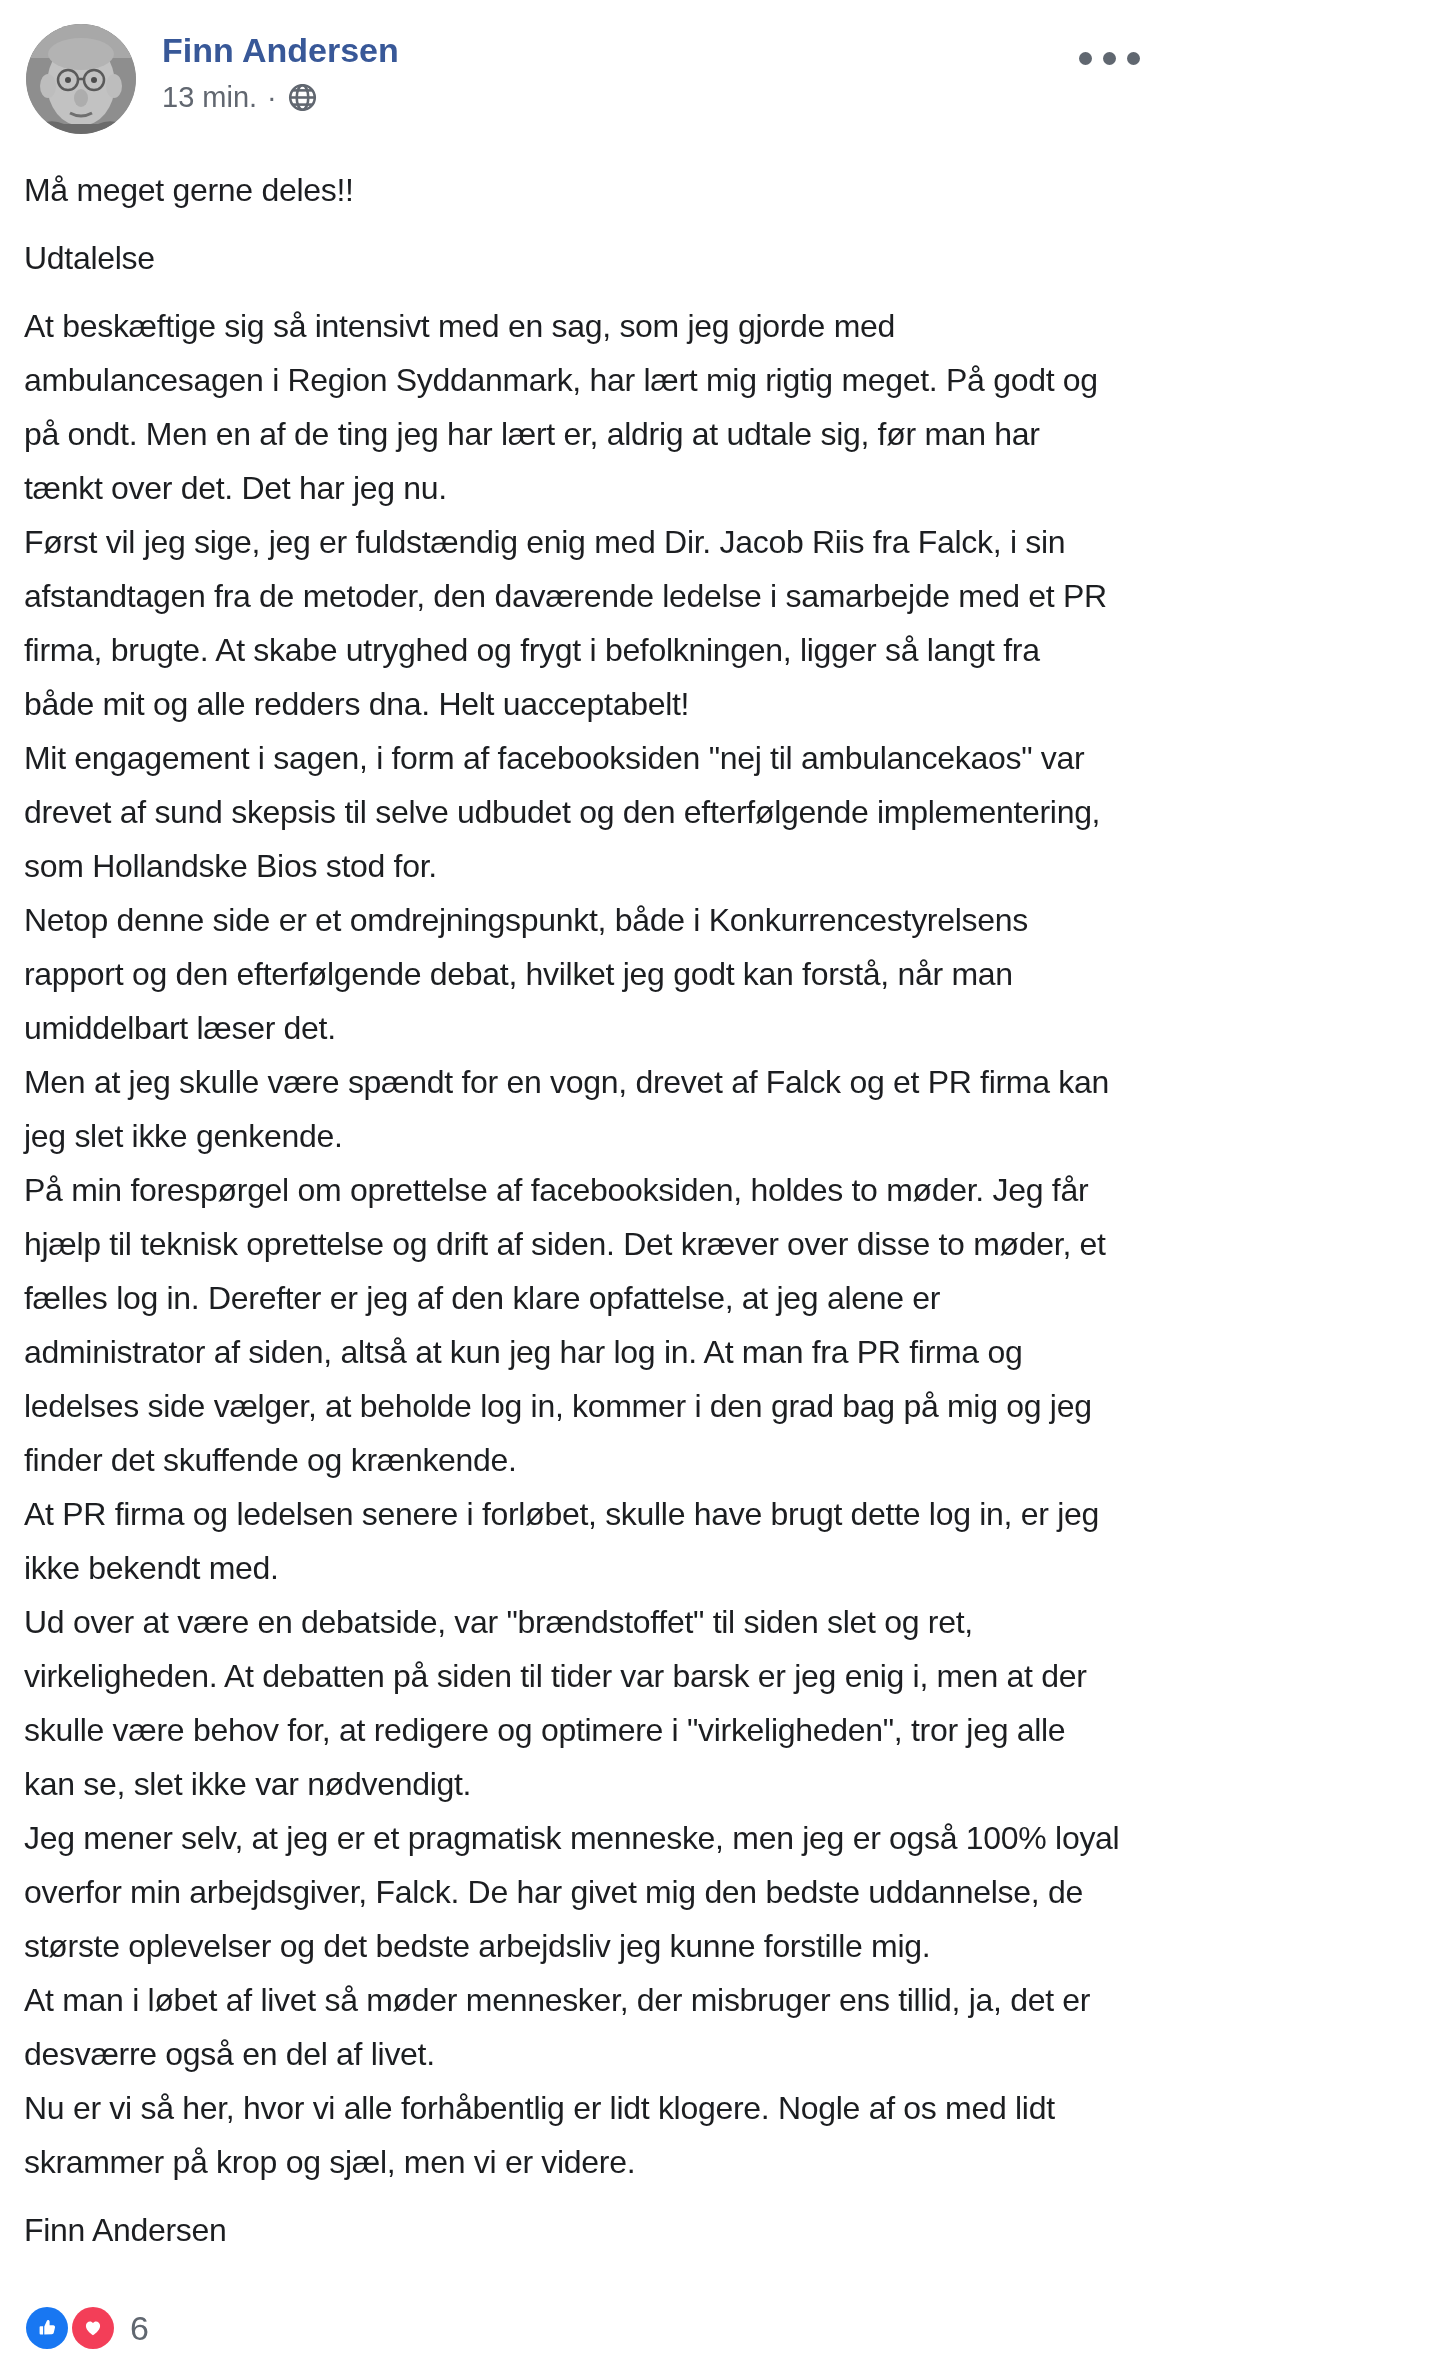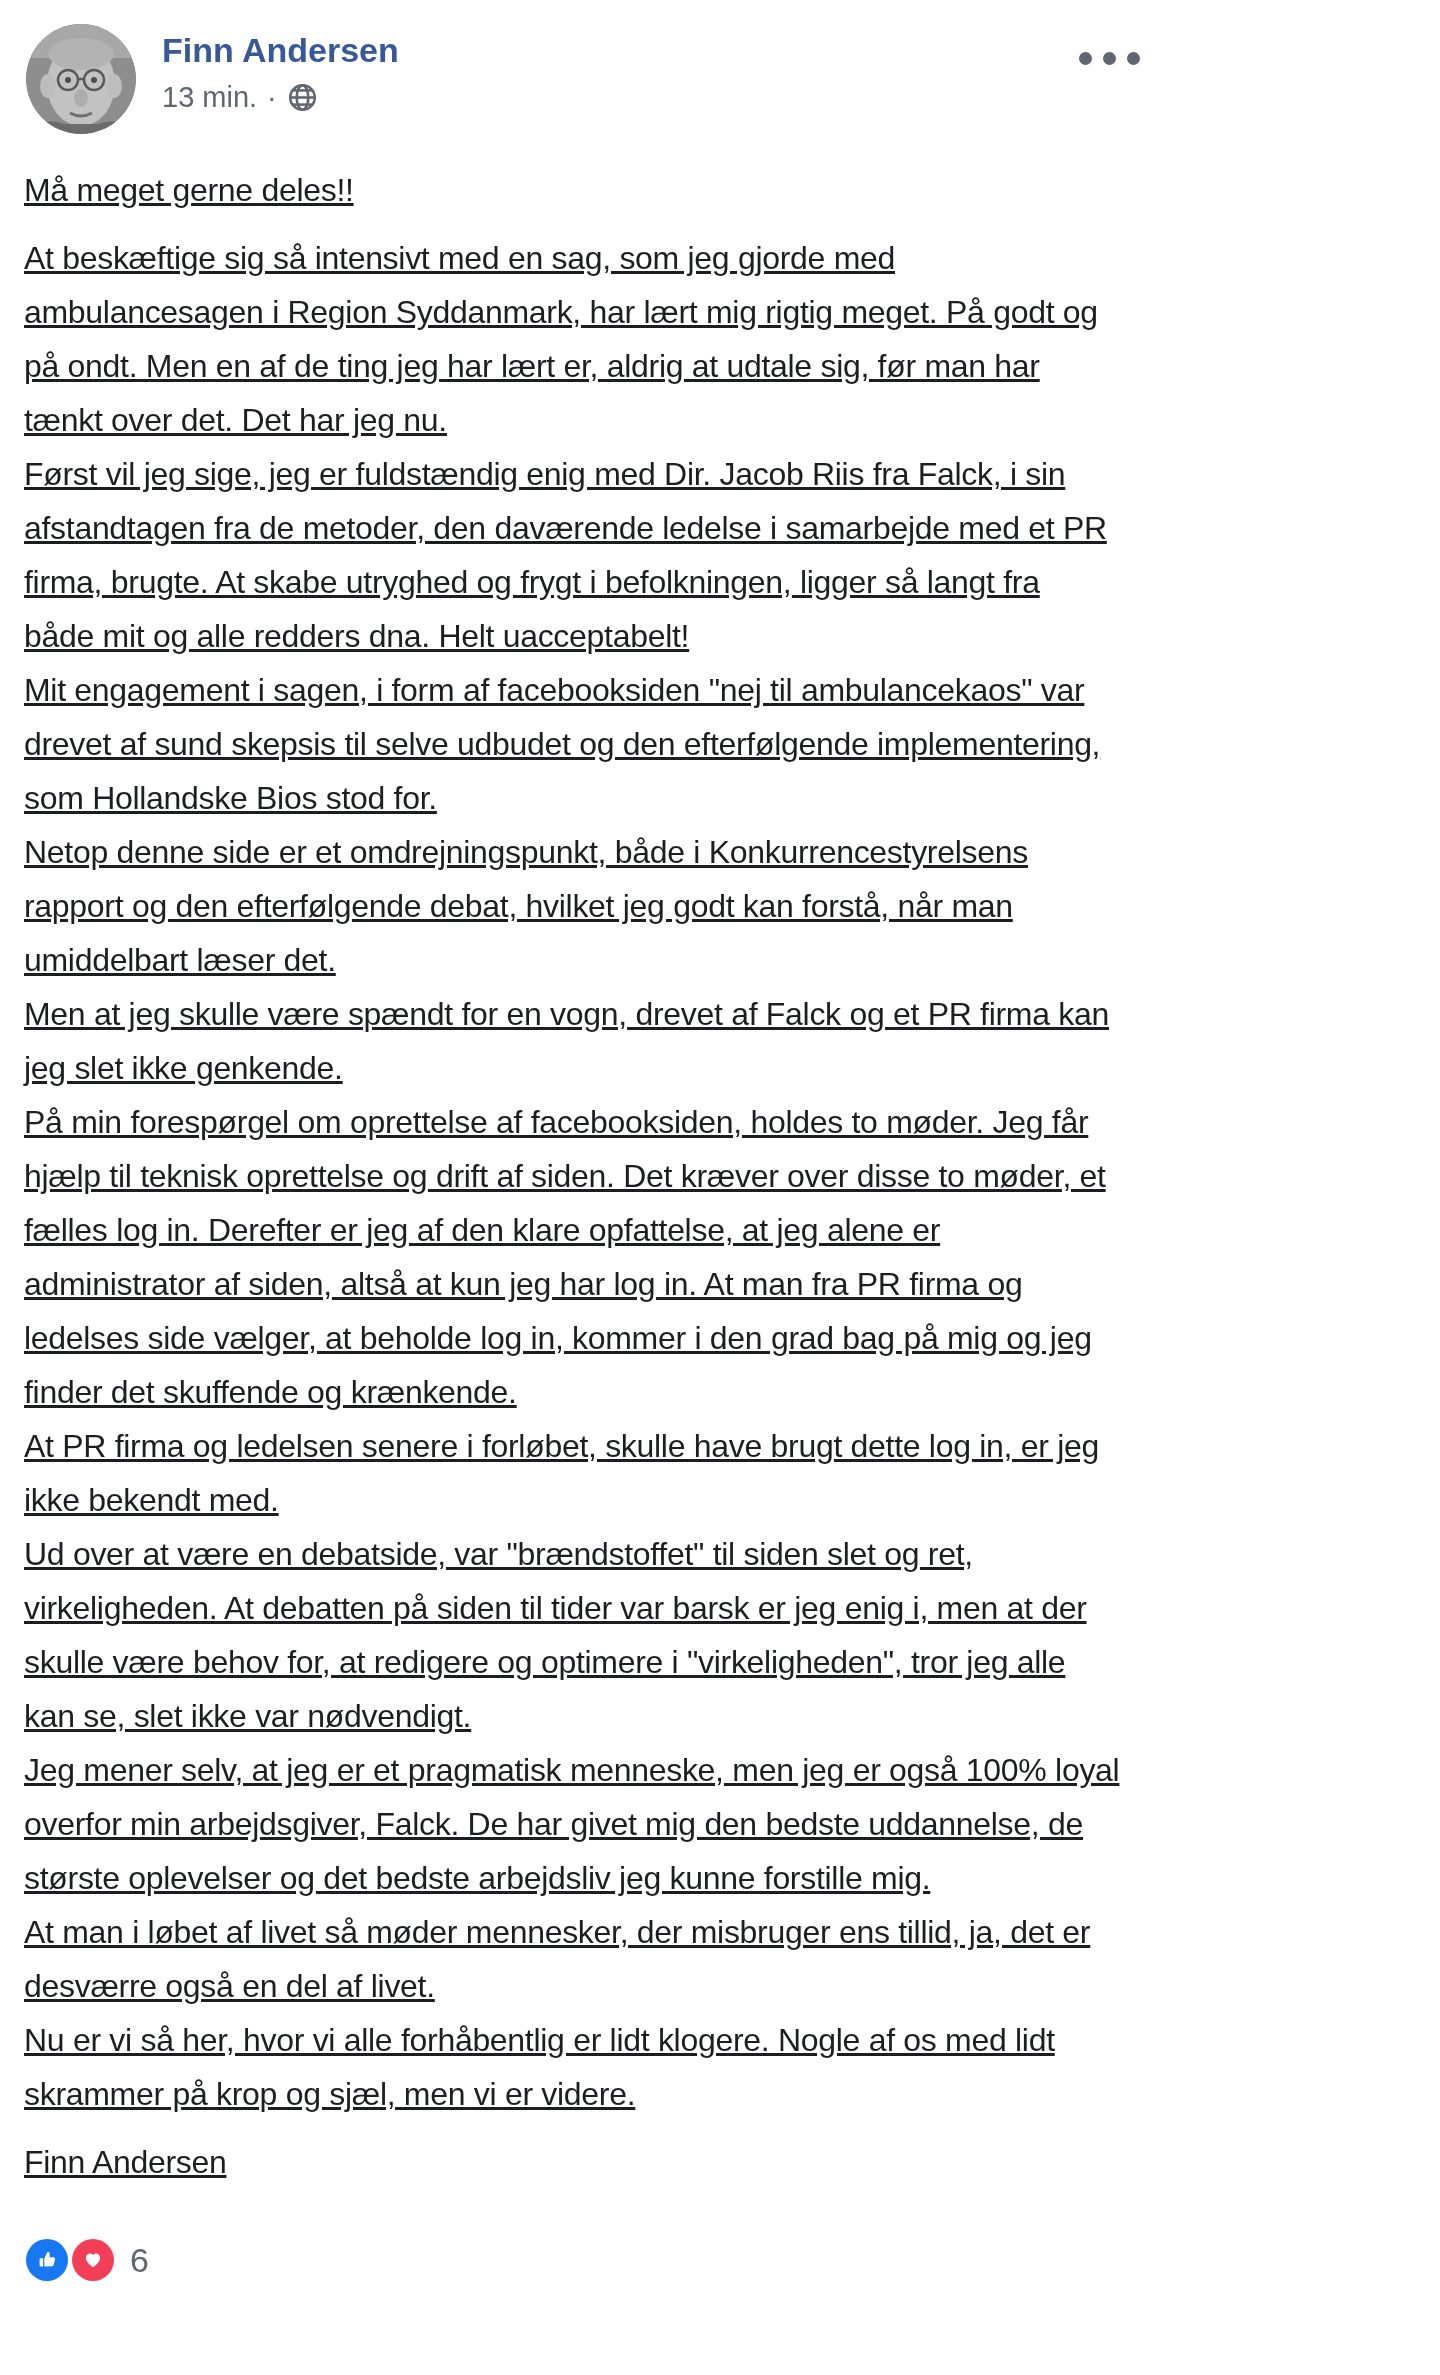--- a/index.html
+++ b/index.html
@@ -14,21 +14,21 @@
   .avatar{width:110px;height:110px;border-radius:50%;overflow:hidden;flex:0 0 auto;background:#9a9a9a;}
   .avatar svg{display:block;}
   .hmeta{margin-left:26px;padding-top:6px;flex:1 1 auto;}
   .author{font-size:34px;font-weight:bold;color:#385898;line-height:1.2;}
   .subline{display:flex;align-items:center;margin-top:10px;color:#616770;font-size:29px;}
   .subline .sep{margin:0 10px;}
   .globe{width:31px;height:31px;display:inline-block;}
   .menu{display:flex;align-items:center;gap:11px;padding:28px 10px 10px 10px;cursor:pointer;}
   .menu i{width:13px;height:13px;border-radius:50%;background:#606770;display:block;}
   
-  .body{padding:29px 40px 0 24px;text-decoration:underline;}
+  .body{padding:29px 40px 0 24px;}
   .body p{
     margin:0 0 14px 0;
     font-size:32px;line-height:54px;letter-spacing:-0.3px;
     white-space:pre-line;color:#1c1e21;
   }
   
   .footer{display:flex;align-items:center;padding:36px 24px 0 26px;}
   .rx{width:42px;height:42px;border-radius:50%;display:flex;align-items:center;justify-content:center;flex:0 0 auto;}
   .rx svg{display:block;}
   .rx.like{background:#1877f2;z-index:2;}
@@ -87,20 +87,21 @@
 
     <div class="menu" title="">
       <i></i>
       <i></i>
       <i></i>
     </div>
   </div>
 
   <div class="body">
     <p>Må meget gerne deles!!</p>
+    <p>Udtalelse</p>
     <p>At beskæftige sig så intensivt med en sag, som jeg gjorde med
 ambulancesagen i Region Syddanmark, har lært mig rigtig meget. På godt og
 på ondt. Men en af de ting jeg har lært er, aldrig at udtale sig, før man har
 tænkt over det. Det har jeg nu.
 Først vil jeg sige, jeg er fuldstændig enig med Dir. Jacob Riis fra Falck, i sin
 afstandtagen fra de metoder, den daværende ledelse i samarbejde med et PR
 firma, brugte. At skabe utryghed og frygt i befolkningen, ligger så langt fra
 både mit og alle redders dna. Helt uacceptabelt!
 Mit engagement i sagen, i form af facebooksiden "nej til ambulancekaos" var
 drevet af sund skepsis til selve udbudet og den efterfølgende implementering,

